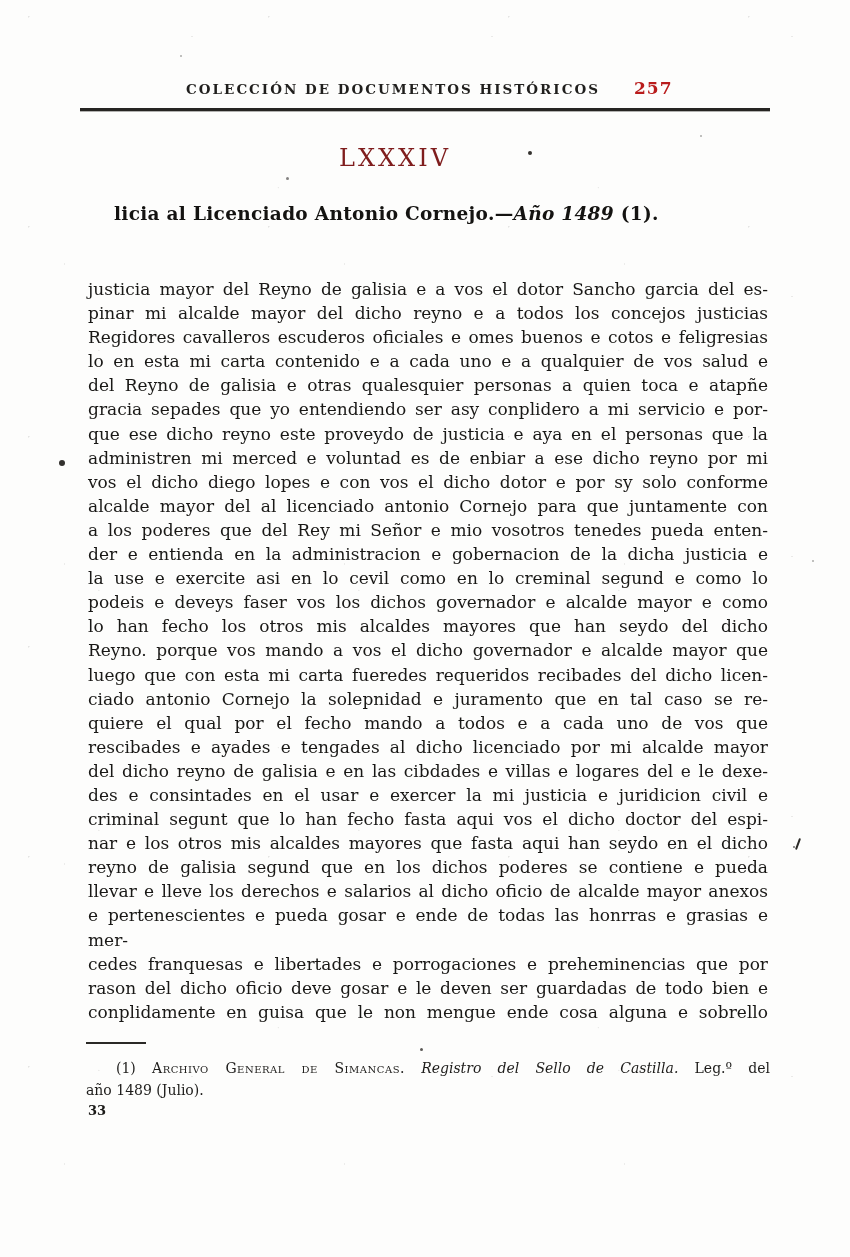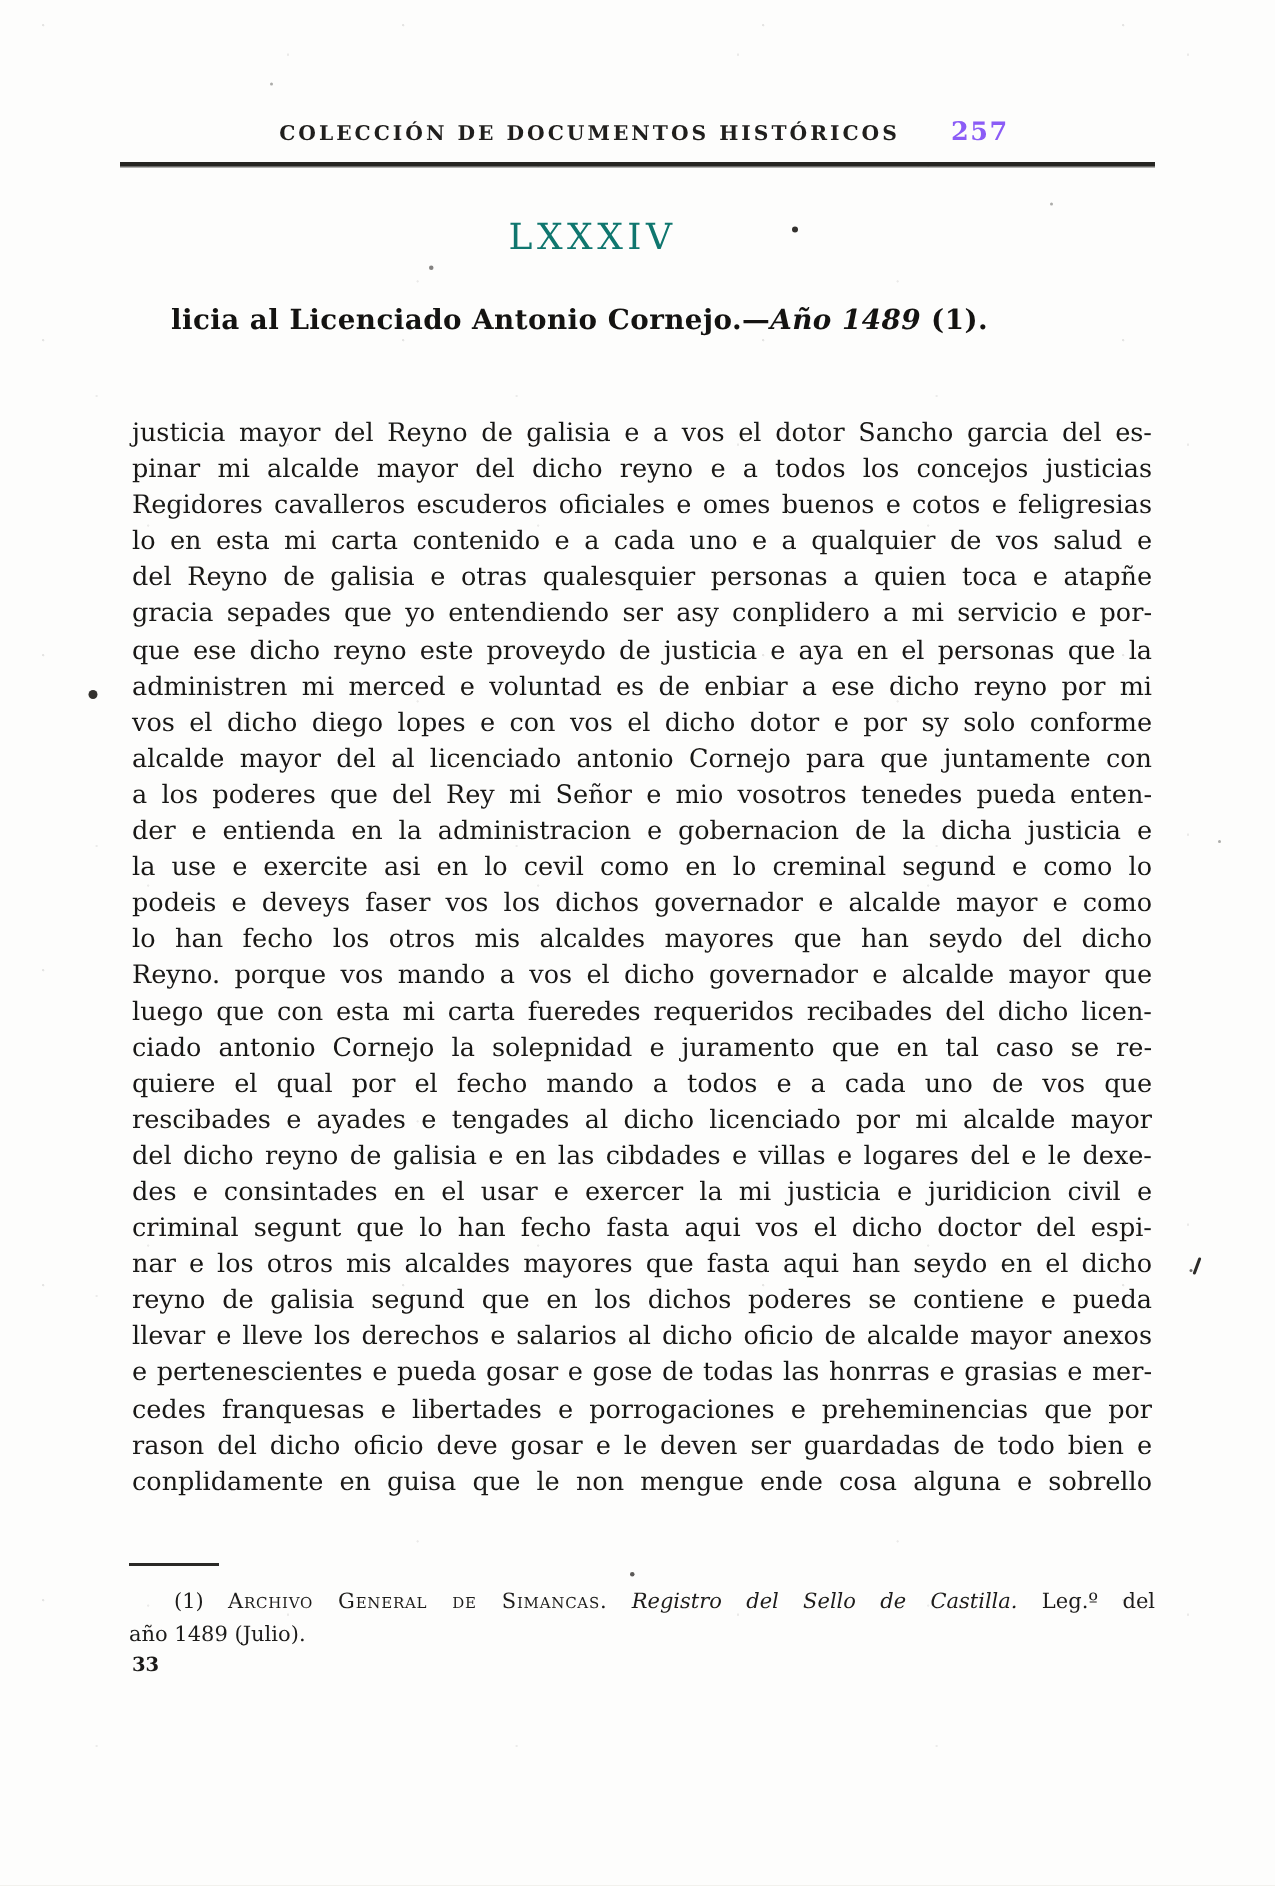--- a/index.html
+++ b/index.html
@@ -23,36 +23,36 @@
     letter-spacing: 2px;
     white-space: nowrap;
     color: #201f1d;
   }
   .page-number {
     position: absolute;
     top: 78px; left: 634px; width: 60px;
     font-size: 17px;
     font-weight: 600;
     letter-spacing: 1px;
-    color: #8b5cf6;
+    color: #b91c1c;
   }
   .head-rule {
     position: absolute;
     top: 108px; left: 80px; width: 690px; height: 3px;
     background: #262522;
     box-shadow: 0 1px 0 rgba(38,37,34,.35);
   }
   
   .section-number {
     position: absolute;
     top: 144px; left: 240px; width: 310px;
     text-align: center;
     font-size: 24px;
     letter-spacing: 3px;
-    color: #0f766e;
+    color: #7f1d1d;
   }
   
   .doc-heading {
     position: absolute;
     top: 200px; left: 88px; width: 655px;
     font-size: 18.5px;
     font-weight: 700;
     line-height: 28px;
     letter-spacing: 0.3px;
     color: #141311;
@@ -185,21 +185,21 @@
       <div class="body-line">des e consintades en el usar e exercer la mi justicia e juridicion civil e</div>
 
       <div class="body-line">criminal segunt que lo han fecho fasta aqui vos el dicho doctor del espi-</div>
 
       <div class="body-line">nar e los otros mis alcaldes mayores que fasta aqui han seydo en el dicho</div>
 
       <div class="body-line">reyno de galisia segund que en los dichos poderes se contiene e pueda</div>
 
       <div class="body-line">llevar e lleve los derechos e salarios al dicho oficio de alcalde mayor anexos</div>
 
-      <div class="body-line">e pertenescientes e pueda gosar e gose de todas las honrras e grasias e mer-</div>
+      <div class="body-line">e pertenescientes e pueda gosar e ende de todas las honrras e grasias e mer-</div>
 
       <div class="body-line">cedes franquesas e libertades e porrogaciones e preheminencias que por</div>
 
       <div class="body-line">rason del dicho oficio deve gosar e le deven ser guardadas de todo bien e</div>
 
       <div class="body-line">conplidamente en guisa que le non mengue ende cosa alguna e sobrello</div>
     </div>
 
   <div class="footnote-rule"></div>
 

